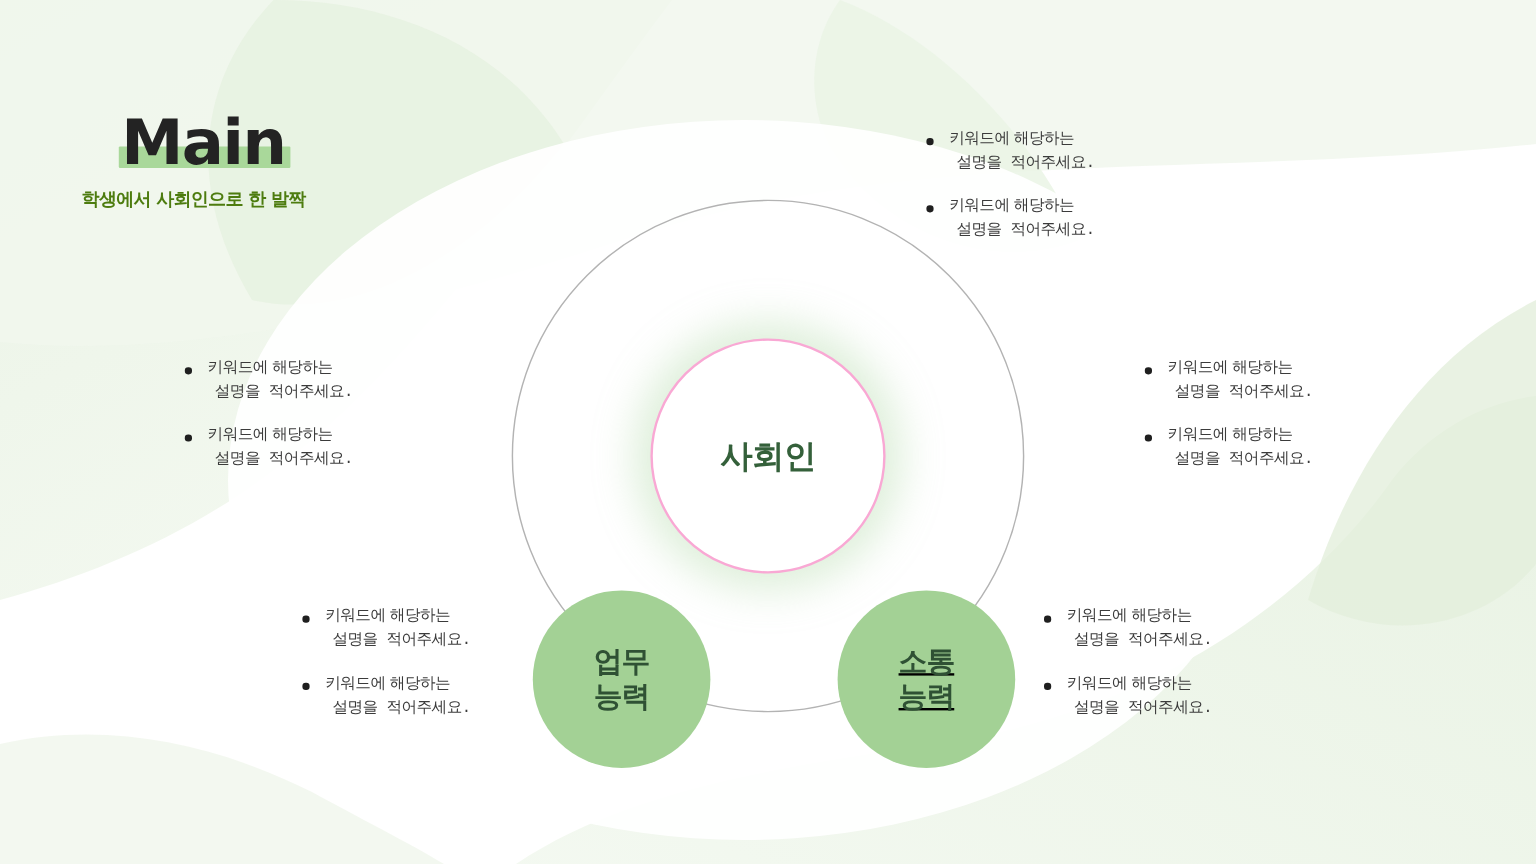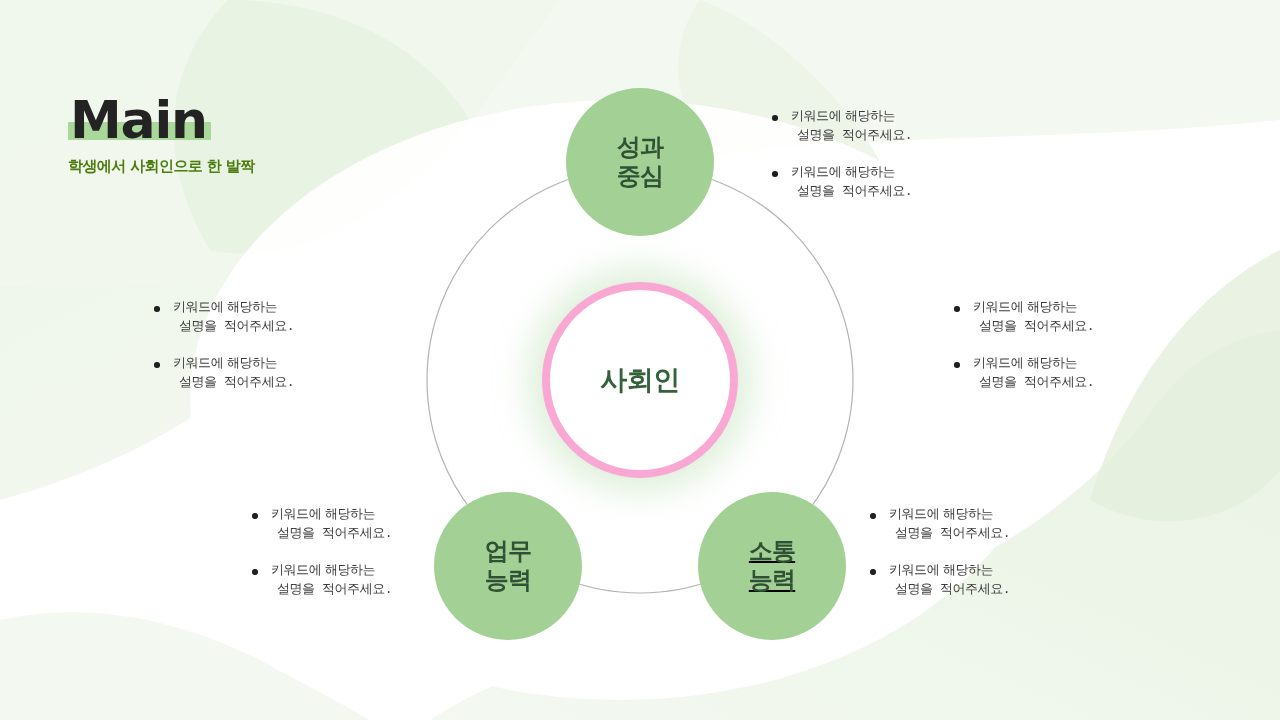--- a/index.html
+++ b/index.html
@@ -32,20 +32,21 @@
   .heading {
     position: absolute;
     left: 68px;
     top: 92px;
     z-index: 6;
   }
   .title-wrap {
     position: relative;
     display: inline-block;
     padding: 0 4px 0 2px;
+    margin-left: 31px;
   }
   .title-hl {
     position: absolute;
     left: 0;
     right: 0;
     bottom: 8px;
     height: 18px;
     background: #a9d89a;
     z-index: 0;
     border-radius: 1px;
@@ -81,21 +82,21 @@
   .ring-svg { position: absolute; left: 0; top: 0; }
 
   .hub {
     position: absolute;
     width: 196px;
     height: 196px;
     left: 542px;
     top: 282px;
     border-radius: 50%;
     background: #ffffff;
-    border: 8px solid #f9a8d4;
+    border: 2px solid #f9a8d4;
     box-sizing: border-box;
     display: flex;
     align-items: center;
     justify-content: center;
     box-shadow: 0 0 34px 14px rgba(160, 208, 148, 0.35);
     z-index: 5;
   }
   .hub-label {
     font-size: 27px;
     font-weight: 700;
@@ -121,21 +122,21 @@
     font-weight: 700;
     letter-spacing: -0.8px;
     color: #2f5134;
     text-align: center;
   }
 
   
   .node-n0 { left: 566px; top: 88px; }    
   .node-n1 { left: 777px; top: 277px; }   
   .node-n2 { left: 698px; top: 492px; text-decoration: underline; }   
-  .node-n3 { left: 434px; top: 492px; }   
+  .node-n3 { left: 444px; top: 492px; }   
   .node-n4 { left: 354px; top: 277px; }   
 
   
   .bullets {
     position: absolute;
     z-index: 6;
   }
   .bullets ul {
     margin: 0;
     padding: 0;
@@ -219,24 +220,20 @@
   <div class="diagram">
 
     <svg class="ring-svg" width="1280" height="720" viewBox="0 0 1280 720">
       <circle cx="640" cy="380" r="213" fill="none" stroke="#b3b3b3" stroke-width="1.2"></circle>
     </svg>
 
     <div class="hub">
       <span class="hub-label">사회인</span>
     </div>
 
-    <div class="node node-n0">
-      <span class="node-label">성과</span>
-      <span class="node-label">중심</span>
-    </div>
 
 
     <div class="node node-n2">
       <span class="node-label">소통</span>
       <span class="node-label">능력</span>
     </div>
 
     <div class="node node-n3">
       <span class="node-label">업무</span>
       <span class="node-label">능력</span>

